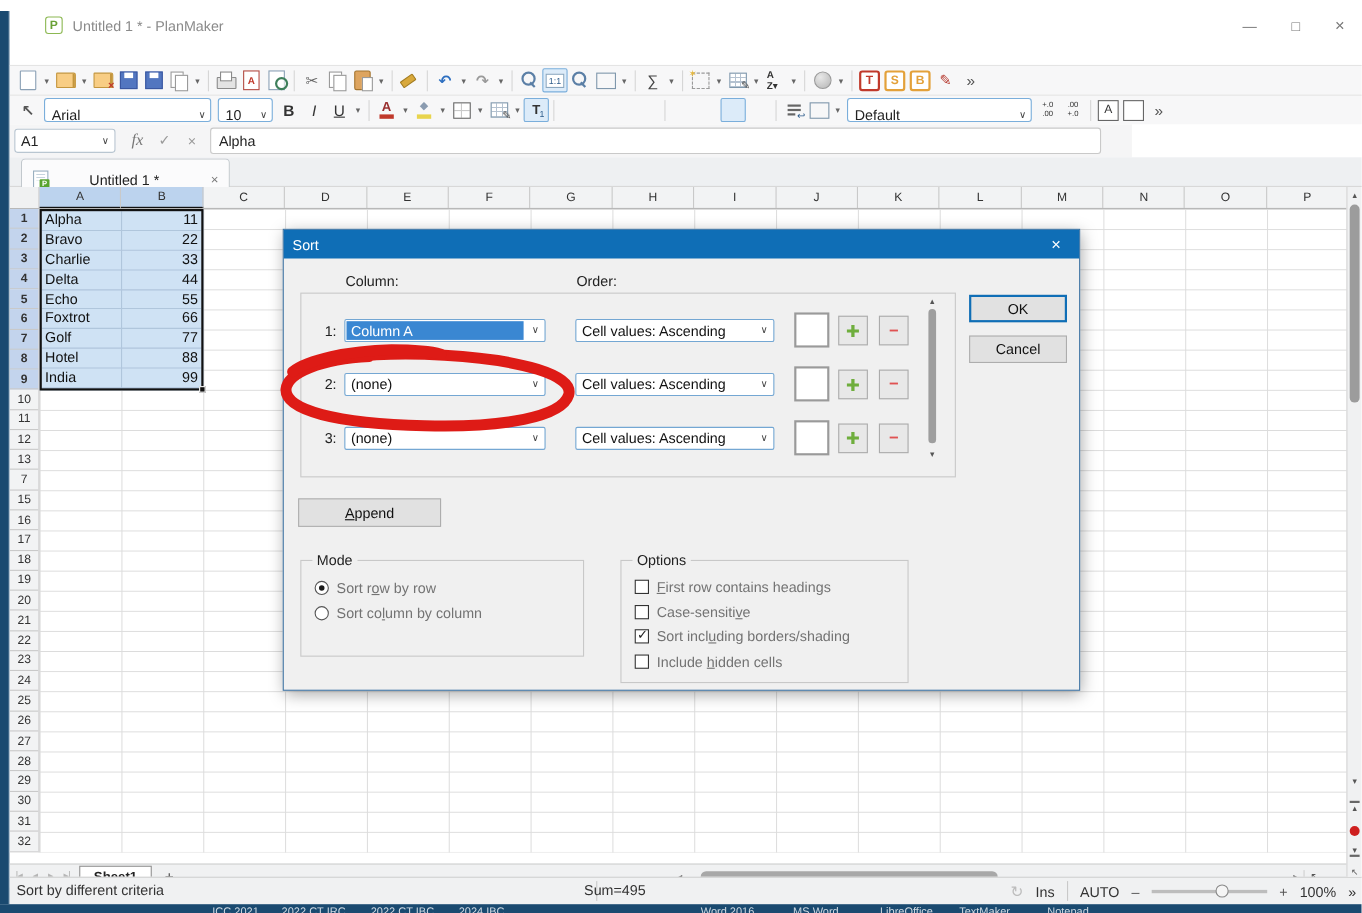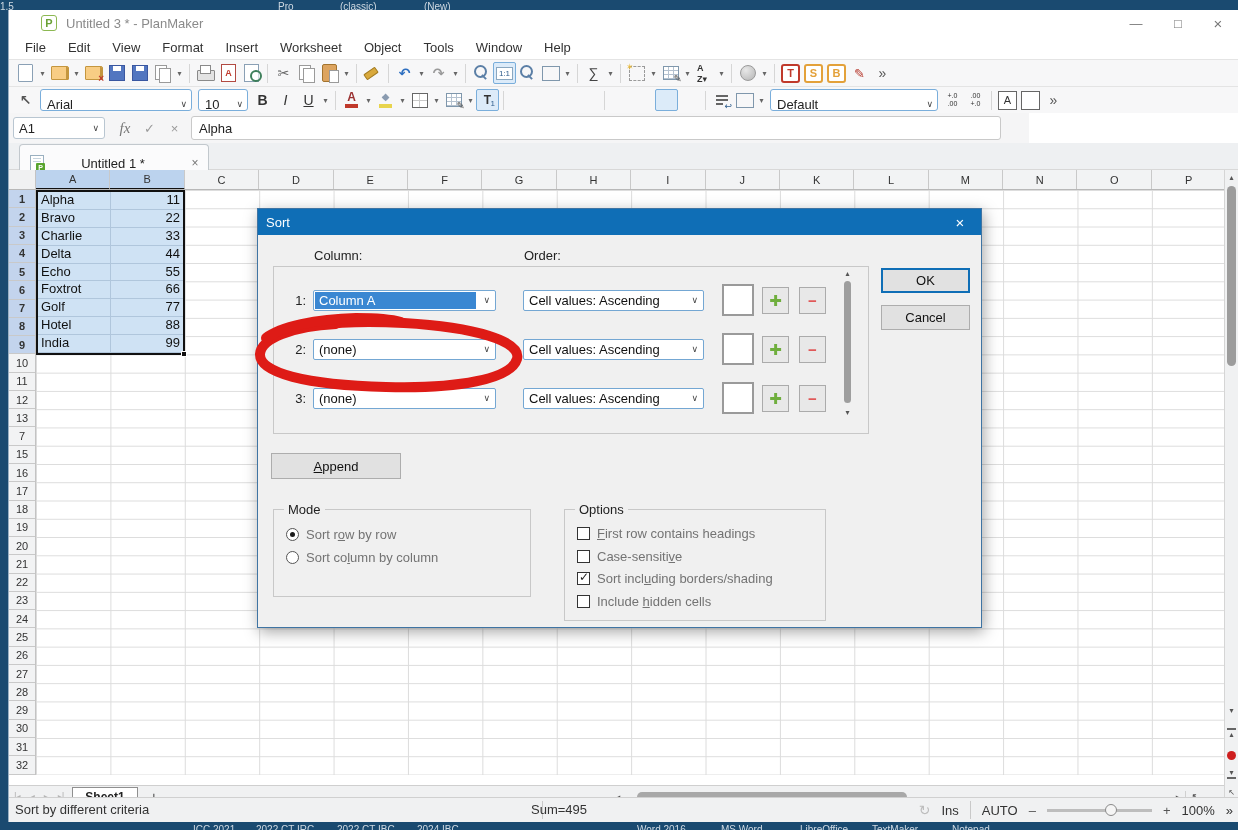--- a/index.html
+++ b/index.html
@@ -189,61 +189,43 @@
   .mn { text-decoration:underline; }
 
   
   .annot { position:absolute; left:0; top:0; z-index:50; pointer-events:none; }
 </style>
 </head>
 <body>
 
 <div id="screen">
 
-  <div class="strip-top" id="strip-top">
-      <span class="stripitem" style="left: 0px;">1.5</span>
-      <span class="stripitem" style="left: 278px;">Pro</span>
-      <span class="stripitem" style="left: 340px;">(classic)</span>
-      <span class="stripitem" style="left: 424px;">(New)</span>
-    </div>
   <div class="left-sliver"></div>
   <div class="strip-bottom" id="strip-bottom">
       <span class="stripitem" style="left: 193px;">ICC 2021</span>
       <span class="stripitem" style="left: 256px;">2022 CT IRC</span>
       <span class="stripitem" style="left: 337px;">2022 CT IBC</span>
       <span class="stripitem" style="left: 417px;">2024 IBC</span>
       <span class="stripitem" style="left: 637px;">Word 2016</span>
       <span class="stripitem" style="left: 721px;">MS Word</span>
       <span class="stripitem" style="left: 800px;">LibreOffice</span>
       <span class="stripitem" style="left: 872px;">TextMaker</span>
       <span class="stripitem" style="left: 952px;">Notepad</span>
     </div>
 
   <div class="appwin">
 
     <div class="titlebar">
       <div class="appicon">P</div>
-      <div class="apptitle">Untitled 3 * - PlanMaker</div>
+      <div class="apptitle">Untitled 1 * - PlanMaker</div>
       <div class="winctrl" style="right:86px">—</div>
       <div class="winctrl" style="right:44px">□</div>
       <div class="winctrl" style="right:4px; font-size:15px">×</div>
     </div>
 
-    <div class="menubar" id="menubar">
-        <div class="mi">File</div>
-        <div class="mi">Edit</div>
-        <div class="mi">View</div>
-        <div class="mi">Format</div>
-        <div class="mi">Insert</div>
-        <div class="mi">Worksheet</div>
-        <div class="mi">Object</div>
-        <div class="mi">Tools</div>
-        <div class="mi">Window</div>
-        <div class="mi">Help</div>
-      </div>
 
     <div class="toolbar" id="toolbar-standard">
         <span class="ticon ic-page"></span>
         <span class="tcaret">▾</span>
         <span class="ticon ic-folder"></span>
         <span class="tcaret">▾</span>
         <span class="ticon ic-folderx"></span>
         <span class="ticon ic-floppy"></span>
         <span class="ticon ic-floppy"></span>
         <span class="ticon ic-copies"></span>

